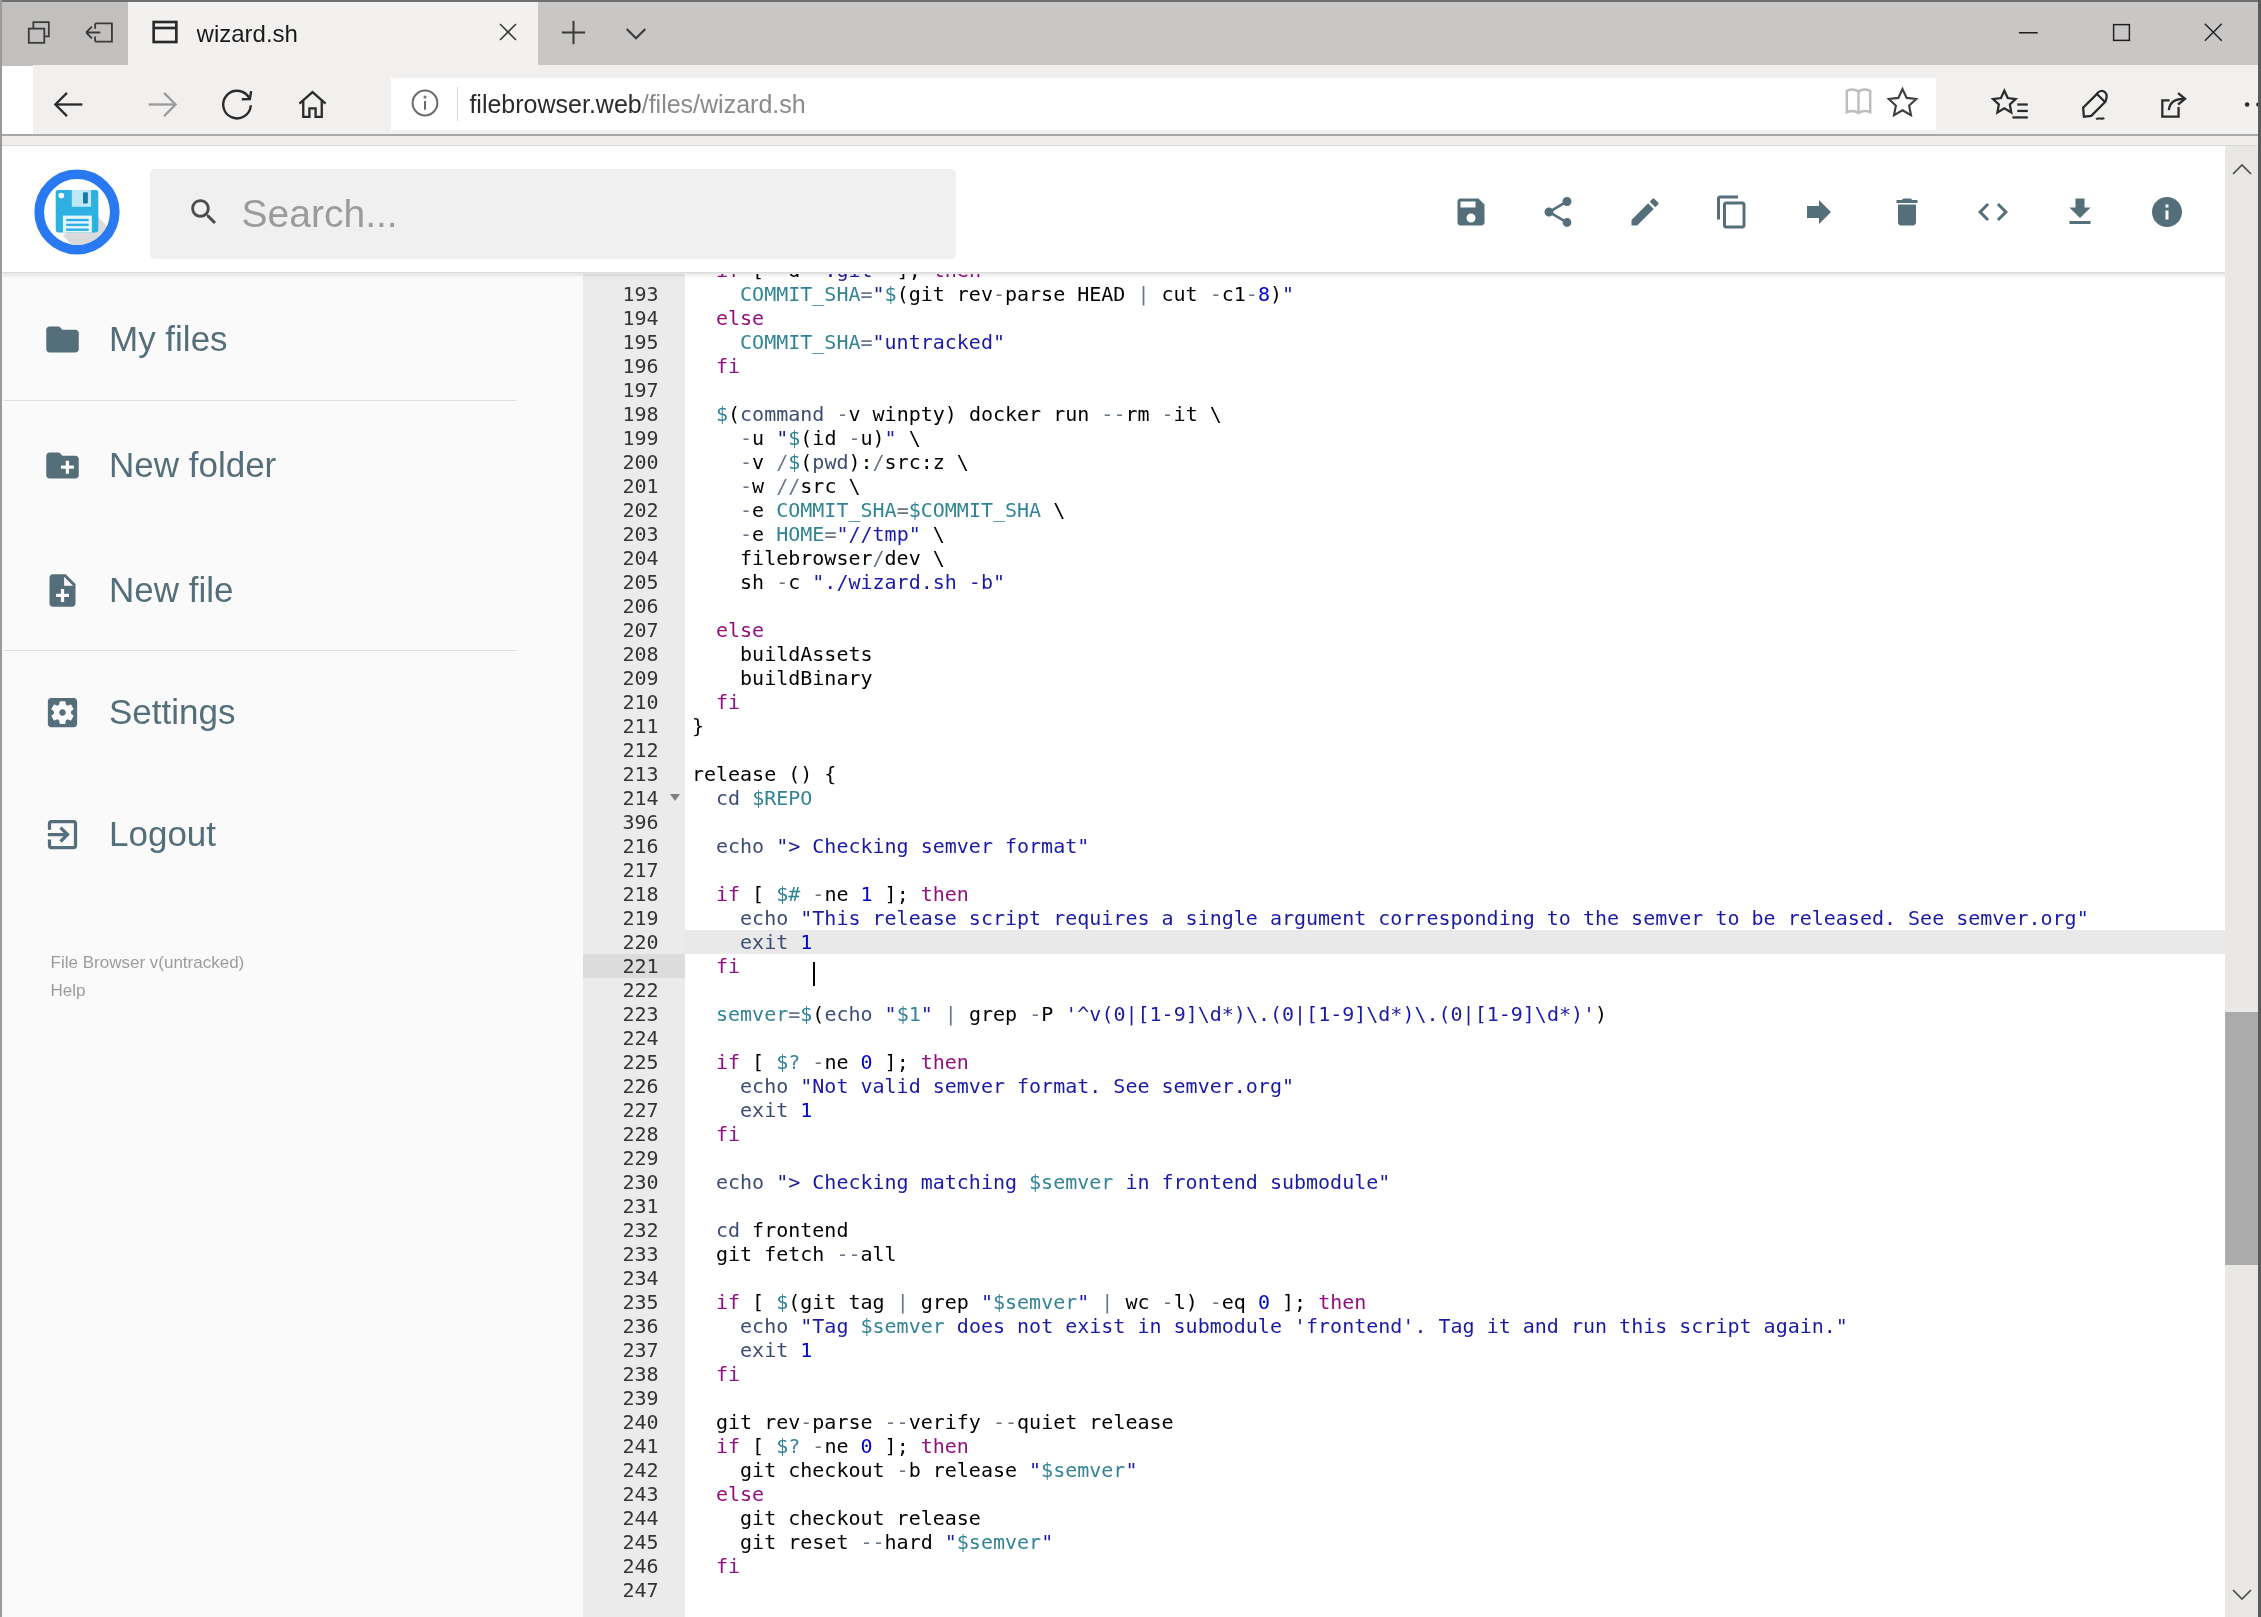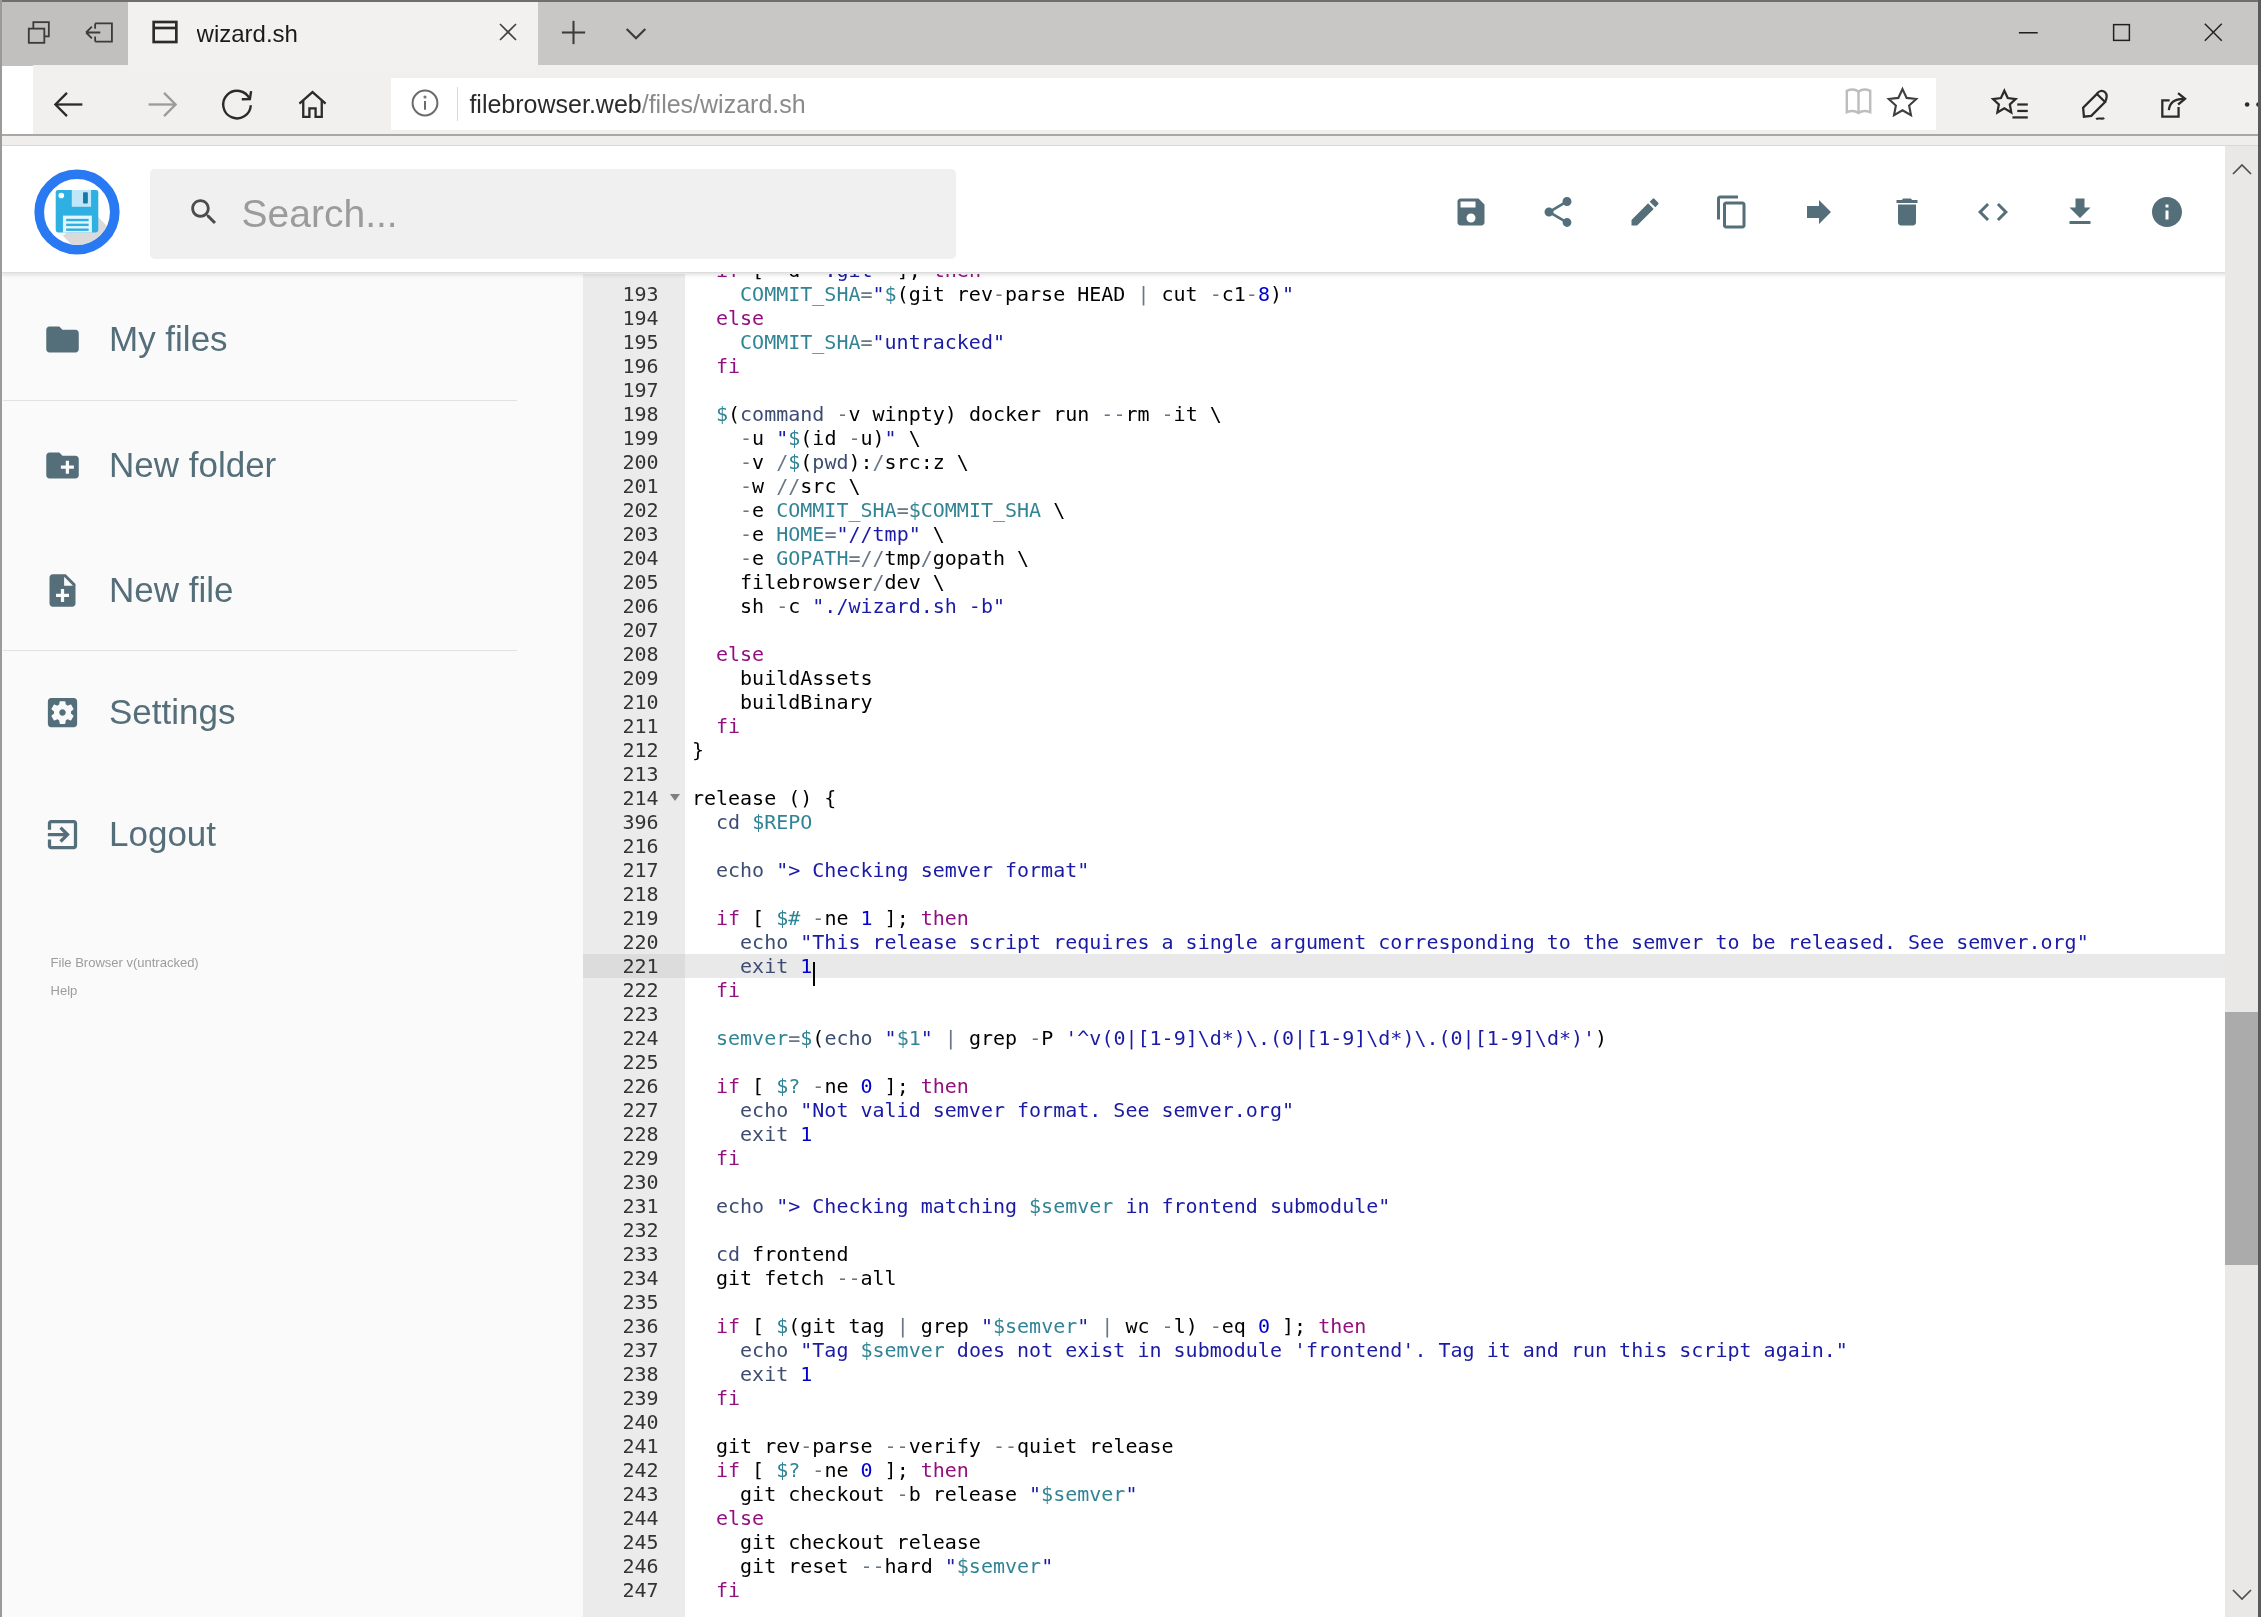--- a/index.html
+++ b/index.html
@@ -63,21 +63,21 @@
   #search-placeholder { margin-left:21px; font-size:39px; color:#9b9b9b; }
   .hdr-action { width:68px; height:68px; display:flex; align-items:center; justify-content:center; top:31.5px; }
 
   
   #content { left:1.6px; top:274px; width:2256px; height:1343px; background:#fafafa; z-index:10; }
   #sidebar { left:0; top:0; width:581px; height:1343px; background:#fafafa; }
   .sb-item { position:absolute; left:41px; display:flex; align-items:center; height:50px; color:#546e7a; }
   .sb-icon { width:39px; height:39px; }
   .sb-label { margin-left:27.4px; font-size:35px; color:#546e7a; white-space:nowrap; }
   .sb-divider { position:absolute; left:1.6px; width:514px; height:0.8px; background:#e2e2e2; }
-  #sb-footer { position:absolute; left:49px; top:675px; font-size:13px; color:#9c9c9c; line-height:28px; }
+  #sb-footer { position:absolute; left:49px; top:675px; font-size:17px; color:#9c9c9c; line-height:28px; }
 
   
   #editor { left:581px; top:0; width:1644px; height:1343px; background:#fff; overflow:hidden; }
   #gutter { position:absolute; left:0; top:0; width:102px; height:1343px; background:#ebebeb; }
   #gutter-lines, #code-lines { position:absolute; top:-16px; }
   #gutter-lines { left:0; width:102px; }
   #code-lines { left:102px; width:1542px; }
   .g-cell { height:24px; line-height:24px; text-align:right; padding-right:26px;
     font-family:"DejaVu Sans Mono", monospace; font-size:20px; color:#333; position:relative; }
   .g-cell.active { background:#dcdcdc; }
@@ -428,21 +428,20 @@
           <div class="code-row"><span>  </span><span class="tk-k">else</span></div>
           <div class="code-row"><span class="indent-guide"></span><span>    </span><span class="tk-v">COMMIT_SHA</span><span class="tk-o">=</span><span class="tk-s">"untracked"</span></div>
           <div class="code-row"><span>  </span><span class="tk-k">fi</span></div>
           <div class="code-row"></div>
           <div class="code-row"><span>  </span><span class="tk-v">$</span><span>(</span><span class="tk-b">command</span><span> </span><span class="tk-o">-</span><span>v winpty) docker run </span><span class="tk-o">--</span><span>rm </span><span class="tk-o">-</span><span>it \</span></div>
           <div class="code-row"><span class="indent-guide"></span><span>    </span><span class="tk-o">-</span><span>u </span><span class="tk-s">"</span><span class="tk-v">$</span><span>(id </span><span class="tk-o">-</span><span>u)</span><span class="tk-s">"</span><span> \</span></div>
           <div class="code-row"><span class="indent-guide"></span><span>    </span><span class="tk-o">-</span><span>v </span><span class="tk-o">/</span><span class="tk-v">$</span><span>(</span><span class="tk-b">pwd</span><span>):</span><span class="tk-o">/</span><span>src:z \</span></div>
           <div class="code-row"><span class="indent-guide"></span><span>    </span><span class="tk-o">-</span><span>w </span><span class="tk-o">//</span><span>src \</span></div>
           <div class="code-row"><span class="indent-guide"></span><span>    </span><span class="tk-o">-</span><span>e </span><span class="tk-v">COMMIT_SHA</span><span class="tk-o">=</span><span class="tk-v">$COMMIT_SHA</span><span> \</span></div>
           <div class="code-row"><span class="indent-guide"></span><span>    </span><span class="tk-o">-</span><span>e </span><span class="tk-v">HOME</span><span class="tk-o">=</span><span class="tk-s">"//tmp"</span><span> \</span></div>
-          <div class="code-row"><span class="indent-guide"></span><span>    </span><span class="tk-o">-</span><span>e </span><span class="tk-v">GOPATH</span><span class="tk-o">=</span><span class="tk-o">//</span><span>tmp</span><span class="tk-o">/</span><span>gopath \</span></div>
           <div class="code-row"><span class="indent-guide"></span><span>    filebrowser</span><span class="tk-o">/</span><span>dev \</span></div>
           <div class="code-row"><span class="indent-guide"></span><span>    sh </span><span class="tk-o">-</span><span>c </span><span class="tk-s">"./wizard.sh -b"</span></div>
           <div class="code-row"></div>
           <div class="code-row"><span>  </span><span class="tk-k">else</span></div>
           <div class="code-row"><span class="indent-guide"></span><span>    buildAssets</span></div>
           <div class="code-row"><span class="indent-guide"></span><span>    buildBinary</span></div>
           <div class="code-row"><span>  </span><span class="tk-k">fi</span></div>
           <div class="code-row"><span>}</span></div>
           <div class="code-row"></div>
           <div class="code-row"><span>release () {</span></div>

